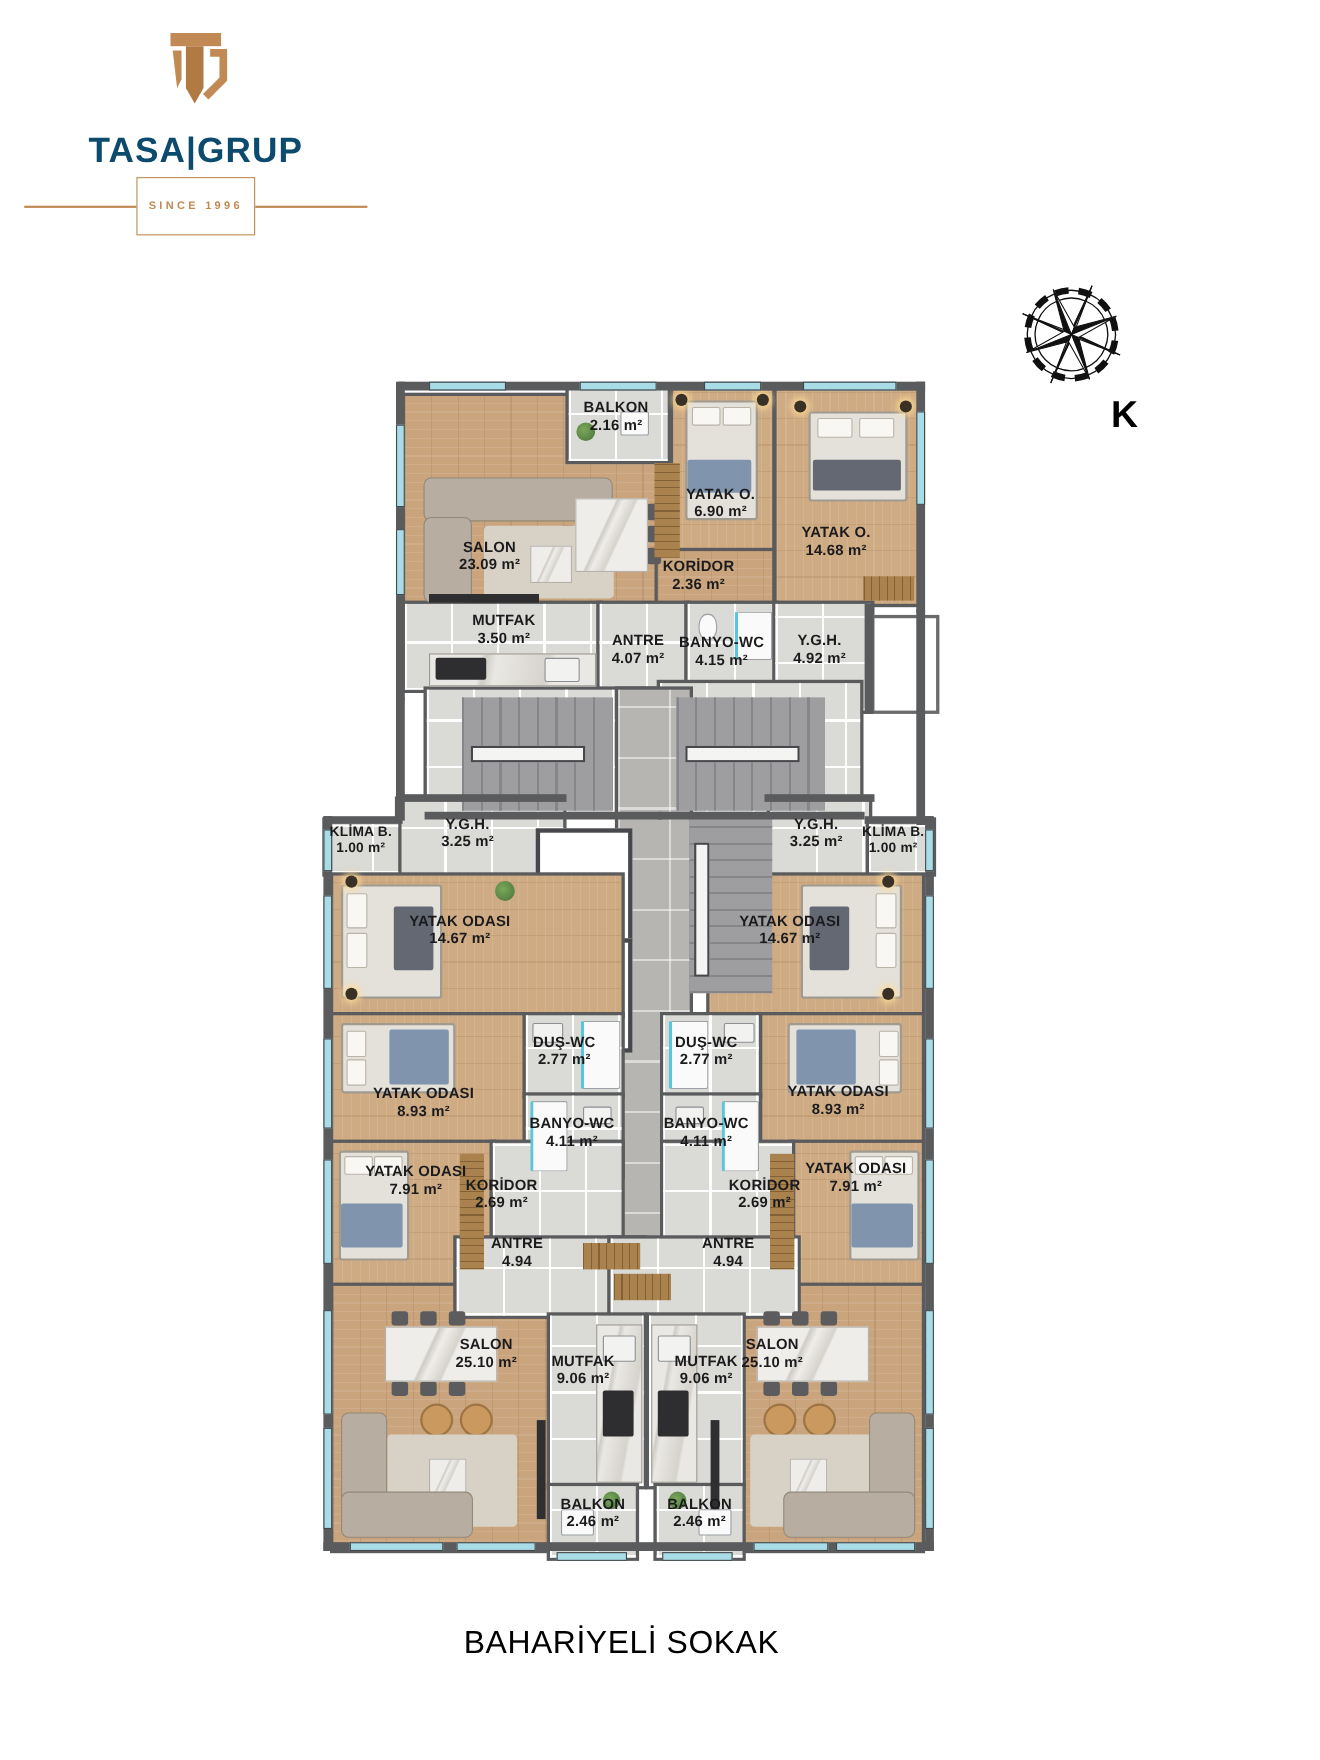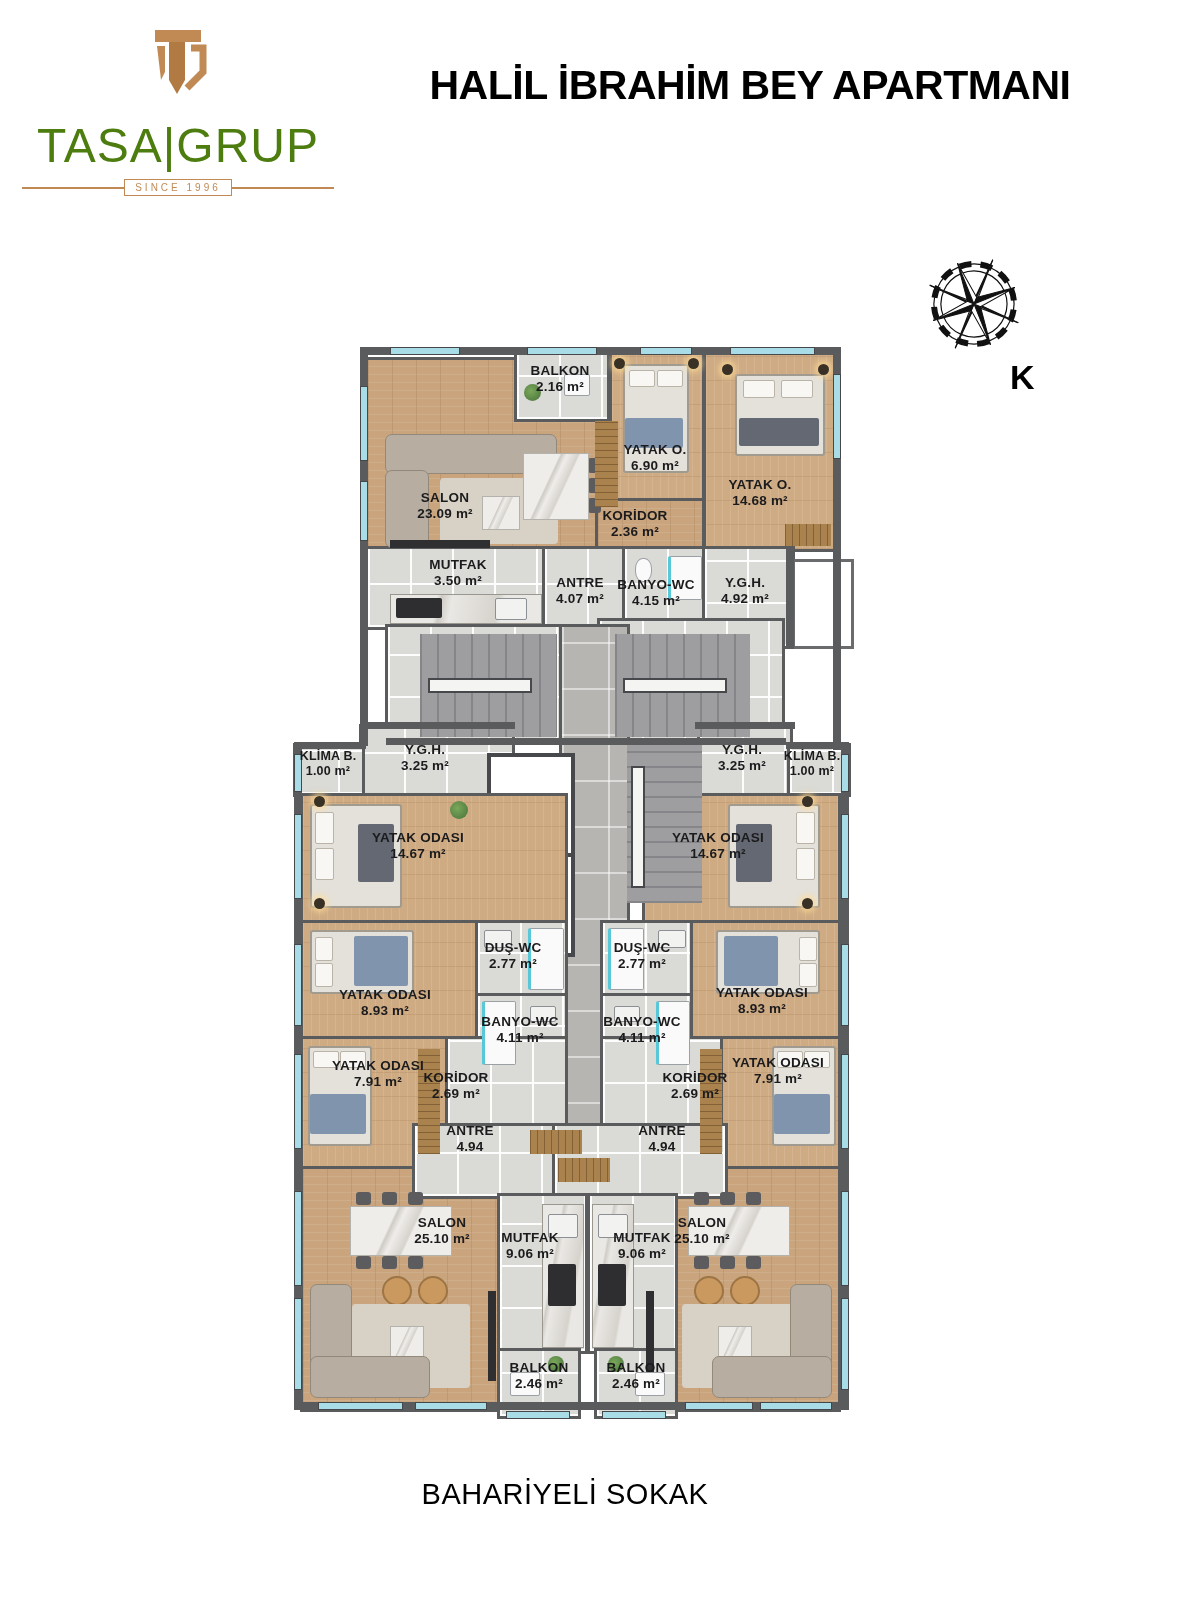--- a/index.html
+++ b/index.html
@@ -1,25 +1,25 @@
 <!DOCTYPE html>
 <html><head>
 <meta charset="utf-8">
 <style>
   html,body{margin:0;padding:0}
   body{width:1200px;height:1600px;background:#fff;position:relative;overflow:hidden;
        font-family:"Liberation Sans",sans-serif;color:#1b1b1d}
 
   
   #logo{position:absolute;left:22px;top:26px;width:312px;text-align:center}
-  #logo .wordmark{font-size:48px;font-weight:400;letter-spacing:1px;color:#4d7c0f;white-space:nowrap}
+  #logo .wordmark{font-size:32px;font-weight:700;letter-spacing:1px;color:#0c4a6e;white-space:nowrap}
   #logo .since-row{display:flex;align-items:center;margin-top:6px}
   #logo .since-row .ln{flex:1;height:2px;background:#c18a54}
-  #logo .since-badge{border:1.5px solid #c18a54;color:#c18a54;font-size:10px;font-weight:400;
-       letter-spacing:3px;padding:2px 10px;white-space:nowrap}
+  #logo .since-badge{border:1.5px solid #c18a54;color:#c18a54;font-size:10px;font-weight:700;
+       letter-spacing:3px;padding:20px 10px;white-space:nowrap}
   #title-block{position:absolute;left:750px;top:62px;transform:translateX(-50%);text-align:center;width:760px}
   #title-main{font-size:41px;font-weight:700;letter-spacing:-.5px;white-space:nowrap;color:#000}
   #title-sub{font-size:30px;font-weight:700;margin-top:6px;color:#000}
 
   
   #compass{position:absolute;left:922px;top:252px}
   #compass-k{position:absolute;left:1010px;top:358px;font-size:34px;font-weight:700;color:#000}
 
   
   #street{position:absolute;left:565px;top:1478px;transform:translateX(-50%);
@@ -89,21 +89,20 @@
   </svg>
   <div class="wordmark">TASA|GRUP</div>
   <div class="since-row">
     <span class="ln"></span>
     <span class="since-badge">SINCE 1996</span>
     <span class="ln"></span>
   </div>
 </div>
 
 <div id="title-block">
-  <div id="title-main">HALİL İBRAHİM BEY APARTMANI</div>
 </div>
 
 <svg id="compass" width="104" height="104" viewBox="0 0 104 104">
   <g transform="rotate(-22 52 52)">
     <circle cx="52" cy="52" r="40" fill="none" stroke="#111" stroke-width="6" stroke-dasharray="12 9"></circle>
     <circle cx="52" cy="52" r="40" fill="none" stroke="#111" stroke-width="1.2"></circle>
     <circle cx="52" cy="52" r="33" fill="none" stroke="#111" stroke-width="1.2"></circle>
 
     <g stroke="#111" stroke-width="1">
       <polygon points="52,52 86,18 56,46" fill="#111"></polygon>

